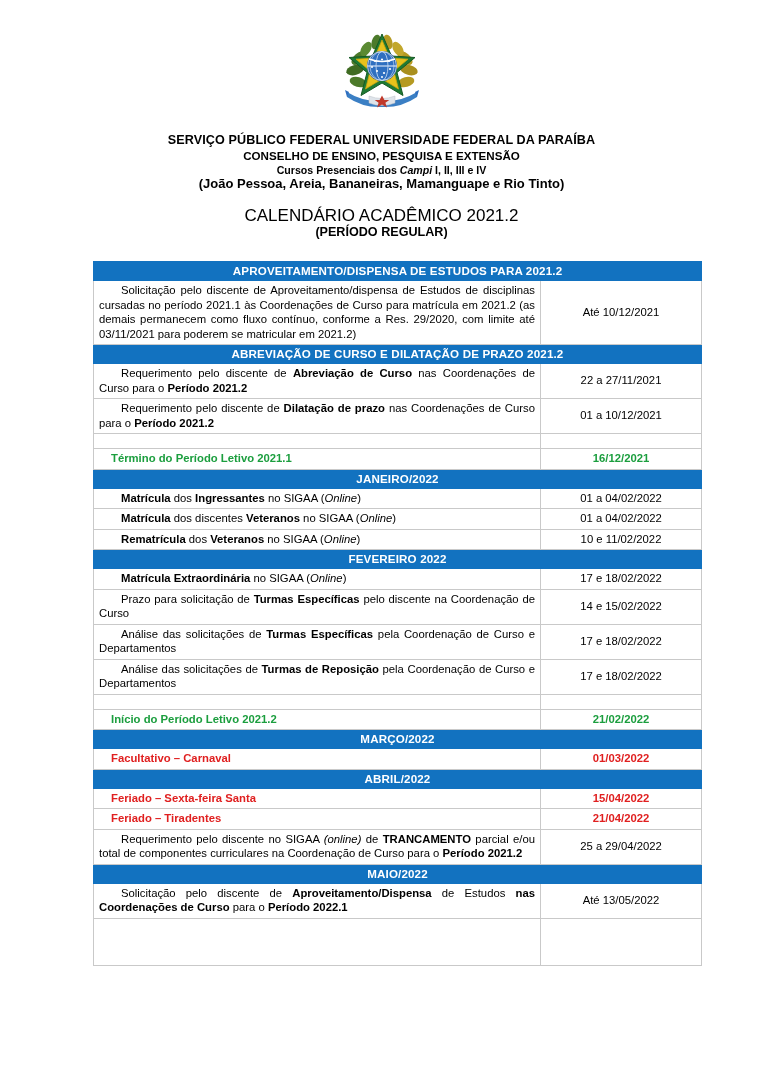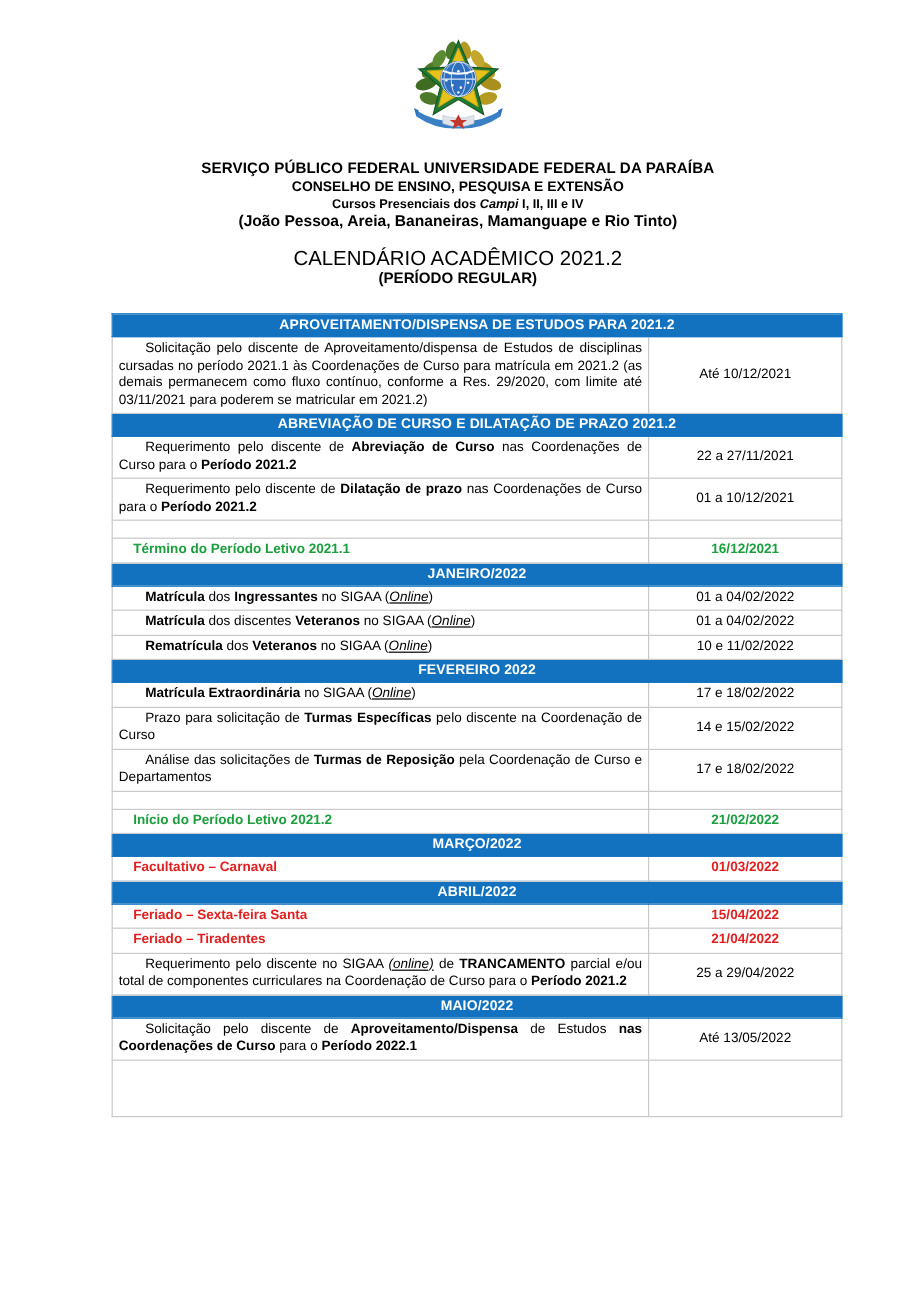--- a/index.html
+++ b/index.html
@@ -121,21 +121,21 @@
   td.desc.indent > .txt { text-indent: 22px; }
   td.date {
     text-align: center;
     padding: 2px 6px 3px 6px;
     line-height: 14.5px;
     white-space: nowrap;
   }
   td.date.vmid { vertical-align: middle; }
 
   b, .b { font-weight: bold; }
-  i, .i { font-style: italic; text-decoration: underline; }
+  i, .i { font-style: italic; }
 
   
   tr.green td {
     color: #1b9e3e;
     font-weight: bold;
   }
   tr.red td {
     color: #e02020;
     font-weight: bold;
   }
@@ -276,20 +276,26 @@
           <td class="date vmid">17 e 18/02/2022</td>
         </tr>
         <tr>
           <td class="desc indent">
             <span class="txt" style="display: block;"><span>Prazo para solicitação de </span><b>Turmas Específicas</b><span> pelo discente na Coordenação de Curso</span></span>
           </td>
           <td class="date vmid">14 e 15/02/2022</td>
         </tr>
         <tr>
           <td class="desc indent">
+            <span class="txt" style="display: block;"><span>Análise das solicitações de </span><b>Turmas Específicas</b><span> pela Coordenação de Curso e Departamentos</span></span>
+          </td>
+          <td class="date vmid">17 e 18/02/2022</td>
+        </tr>
+        <tr>
+          <td class="desc indent">
             <span class="txt" style="display: block;"><span>Análise das solicitações de </span><b>Turmas de Reposição</b><span> pela Coordenação de Curso e Departamentos</span></span>
           </td>
           <td class="date vmid">17 e 18/02/2022</td>
         </tr>
         <tr class="spacer-row">
           <td></td>
           <td></td>
         </tr>
         <tr class="green">
           <td class="desc">

